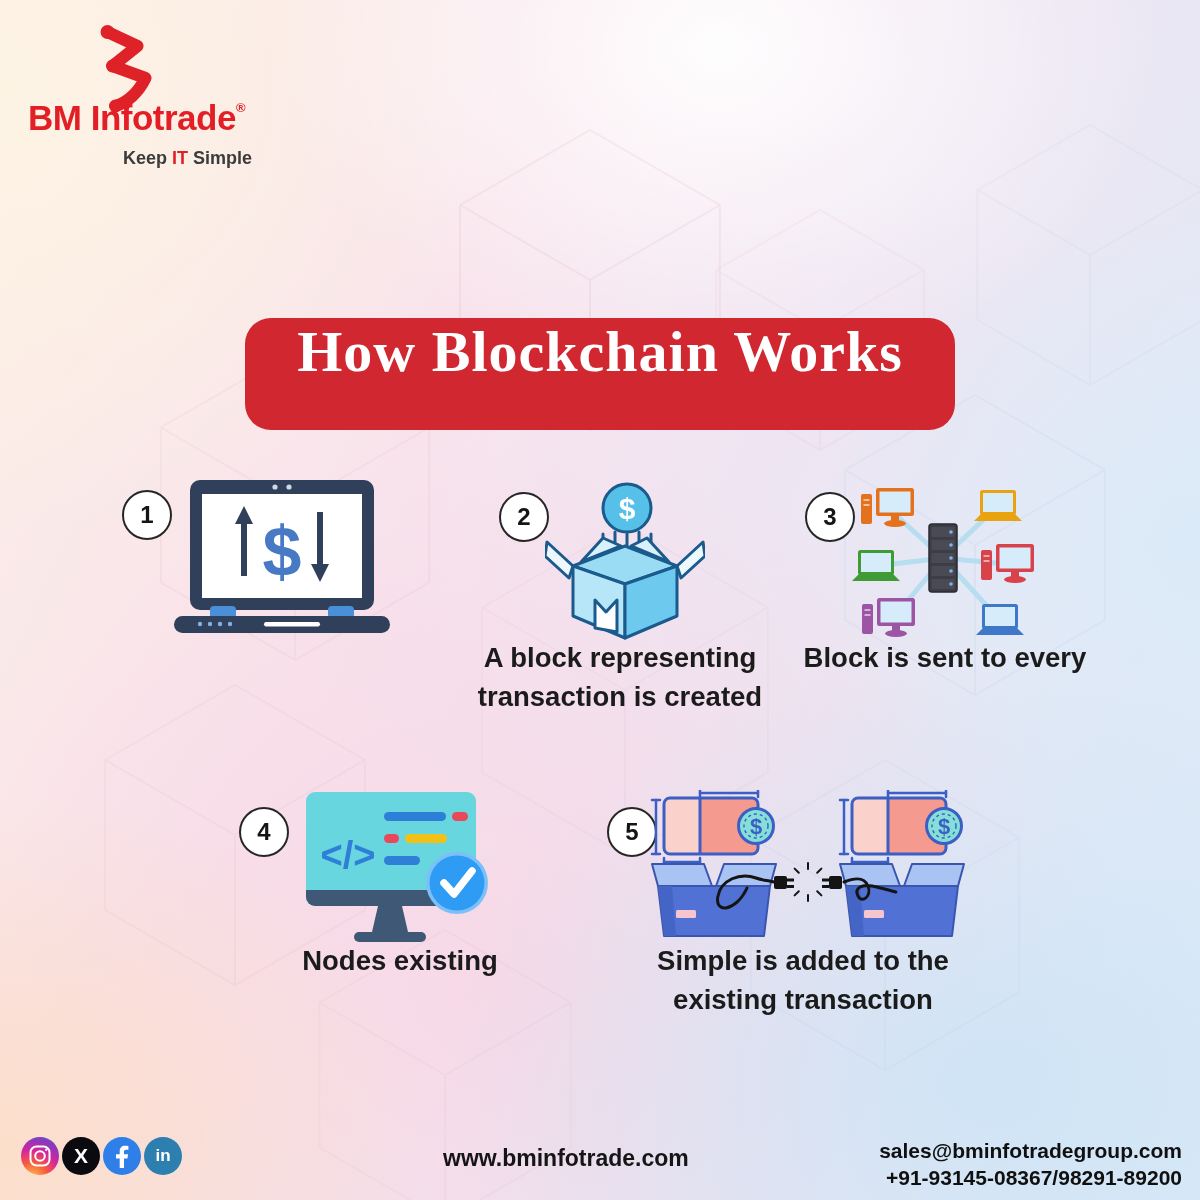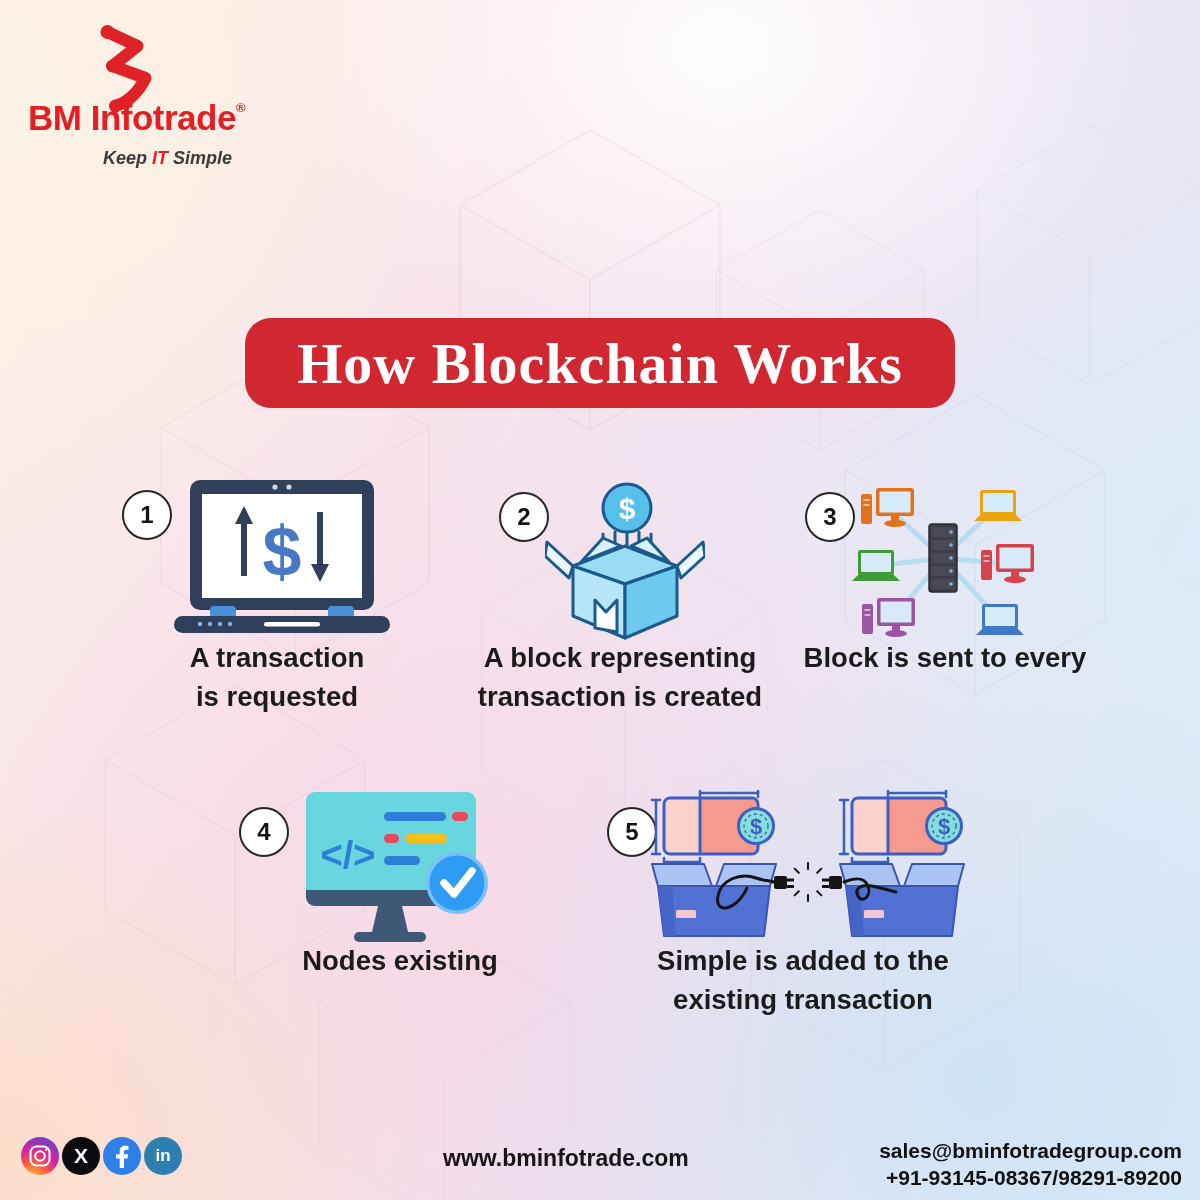--- a/index.html
+++ b/index.html
@@ -11,24 +11,24 @@
       radial-gradient(800px 650px at 0% 96%, rgba(252,222,198,.9) 0%, rgba(252,222,198,0) 55%),
       radial-gradient(900px 800px at 0% 8%, rgba(253,243,227,.95) 0%, rgba(253,243,227,0) 55%),
       radial-gradient(1000px 900px at 42% 82%, rgba(249,214,228,.85) 0%, rgba(249,214,228,0) 60%),
       linear-gradient(115deg,#fcefe6 0%,#f8e3ec 35%,#efe5f2 55%,#dcebf8 100%);
   }
   .abs{position:absolute;}
   .bg-cubes{left:0;top:0;width:1200px;height:1200px;pointer-events:none;}
   
   .brand-line{left:28px;top:98px;width:260px;font-weight:bold;font-size:35px;letter-spacing:-.5px;color:#e21f26;}
   .brand-line sup{font-size:13px;font-weight:bold;vertical-align:18px;}
-  .tagline{left:20px;top:148px;width:212px;text-align:right;font-style:italic;font-weight:bold;font-size:18px;color:#3b3b3b;}
+  .tagline{left:40px;top:148px;width:212px;text-align:right;font-weight:bold;font-size:18px;color:#3b3b3b;}
   .tagline .it{color:#e21f26;}
   
-  .title-banner{left:245px;top:318px;width:710px;height:90px;background:#d02730;border-radius:26px;display:flex;align-items:center;justify-content:center;}
+  .title-banner{left:245px;top:318px;width:710px;height:112px;background:#d02730;border-radius:26px;display:flex;align-items:flex-start;justify-content:center;}
   .title-banner h1{margin:0;font-family:"Liberation Serif","DejaVu Serif",serif;font-weight:bold;font-size:58px;color:#ffffff;letter-spacing:1px;white-space:nowrap;}
   
   .num-circle{width:46px;height:46px;border-radius:50%;background:#ffffff;border:2.5px solid #262626;
     display:flex;align-items:center;justify-content:center;font-size:24px;font-weight:bold;color:#151515;}
   .cap{width:340px;text-align:center;font-size:27.5px;line-height:39px;font-weight:bold;color:#1b1b1b;}
   
   .social{left:21px;top:1137px;display:flex;gap:3px;}
   .sicon{width:38px;height:38px;border-radius:50%;display:flex;align-items:center;justify-content:center;color:#fff;font-weight:bold;}
   .ig{background:radial-gradient(circle at 28% 110%,#fdcb52 0%,#f75c3c 32%,#d6249f 58%,#8a3ab9 78%,#515bd4 100%);}
   .xx{background:#0b0b0f;font-size:21px;font-weight:800;}
@@ -83,24 +83,20 @@
     <text x="110" y="98" font-size="70" font-weight="bold" fill="#4779c4" text-anchor="middle">$</text>
     <rect x="38" y="128" width="26" height="13" rx="4" fill="#4a90d9"></rect>
     <rect x="156" y="128" width="26" height="13" rx="4" fill="#4a90d9"></rect>
     <rect x="2" y="138" width="216" height="17" rx="8.5" fill="#31405a"></rect>
     <circle cx="28" cy="146" r="2.2" fill="#7fb3e8"></circle>
       <circle cx="38" cy="146" r="2.2" fill="#7fb3e8"></circle>
       <circle cx="48" cy="146" r="2.2" fill="#7fb3e8"></circle>
       <circle cx="58" cy="146" r="2.2" fill="#7fb3e8"></circle>
     <rect x="92" y="144" width="56" height="4.5" rx="2.2" fill="#ffffff"></rect>
   </svg>
-  <div class="abs cap" style="left:107px;top:638px">
-    <div>A transaction</div>
-    <div>is requested</div>
-  </div>
 
   <div class="abs num-circle" style="left:499px;top:492px">2</div>
   <svg class="abs" style="left:545px;top:482px" width="160" height="158" viewBox="0 0 160 158">
     <g stroke="#1a5a8c" stroke-width="3" stroke-linejoin="round" stroke-linecap="round">
       <line x1="58" y1="52" x2="58" y2="72"></line>
         <line x1="70" y1="50" x2="70" y2="76"></line>
         <line x1="82" y1="52" x2="82" y2="80"></line>
         <line x1="94" y1="50" x2="94" y2="76"></line>
         <line x1="106" y1="52" x2="106" y2="72"></line>
       <circle cx="82" cy="26" r="24" fill="#56c0e8"></circle>

